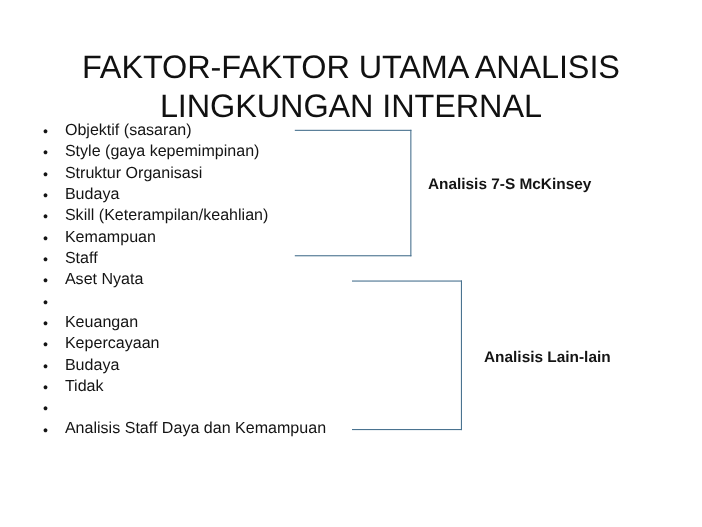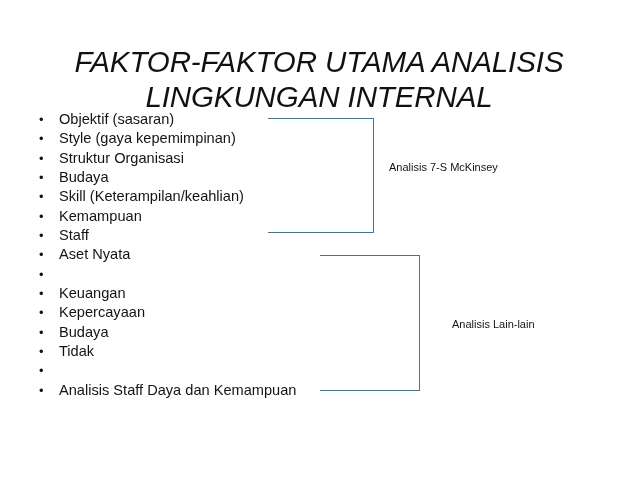--- a/index.html
+++ b/index.html
@@ -26,21 +26,20 @@
     left: 24px;
     top: 24px;
     width: 590px;
     text-align: center;
     font-size: 29.5px;
     line-height: 35px;
     color: #111111;
     font-weight: normal;
     letter-spacing: -0.1px;
     white-space: pre-line;
-    font-style: italic;
   }
 
   
   #bullet-list {
     position: absolute;
     left: 36px;
     top: 110px;
     width: 330px;
     margin: 0;
     padding: 0;
@@ -83,33 +82,33 @@
   #bracket-lainlain {
     left: 320px;
     top: 255px;
     width: 100px;
     height: 136px;
   }
 
   
   .bracket-label {
     position: absolute;
-    font-size: 11px;
+    font-size: 14px;
     color: #141414;
     white-space: nowrap;
     line-height: 18px;
+    font-weight: bold;
   }
   #label-mckinsey {
     left: 389px;
     top: 158px;
   }
   #label-lainlain {
     left: 440px;
     top: 315px;
-    margin-left: 12px;
   }
 </style>
 </head>
 <body>
 
 <div id="slide">
 
   <h1 id="slide-title">FAKTOR-FAKTOR UTAMA ANALISIS LINGKUNGAN INTERNAL</h1>
 
   <ul id="bullet-list">

